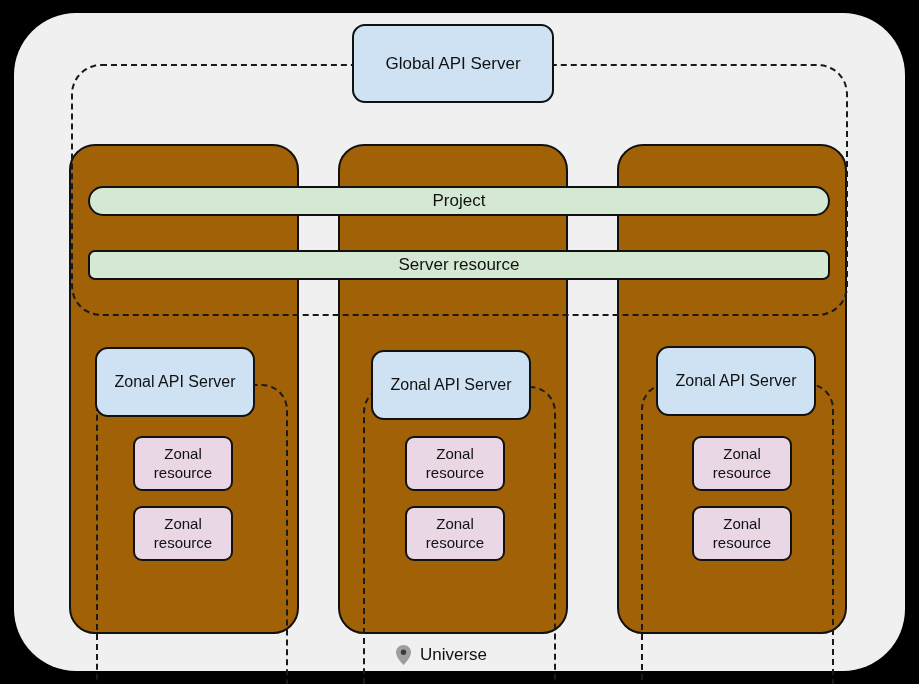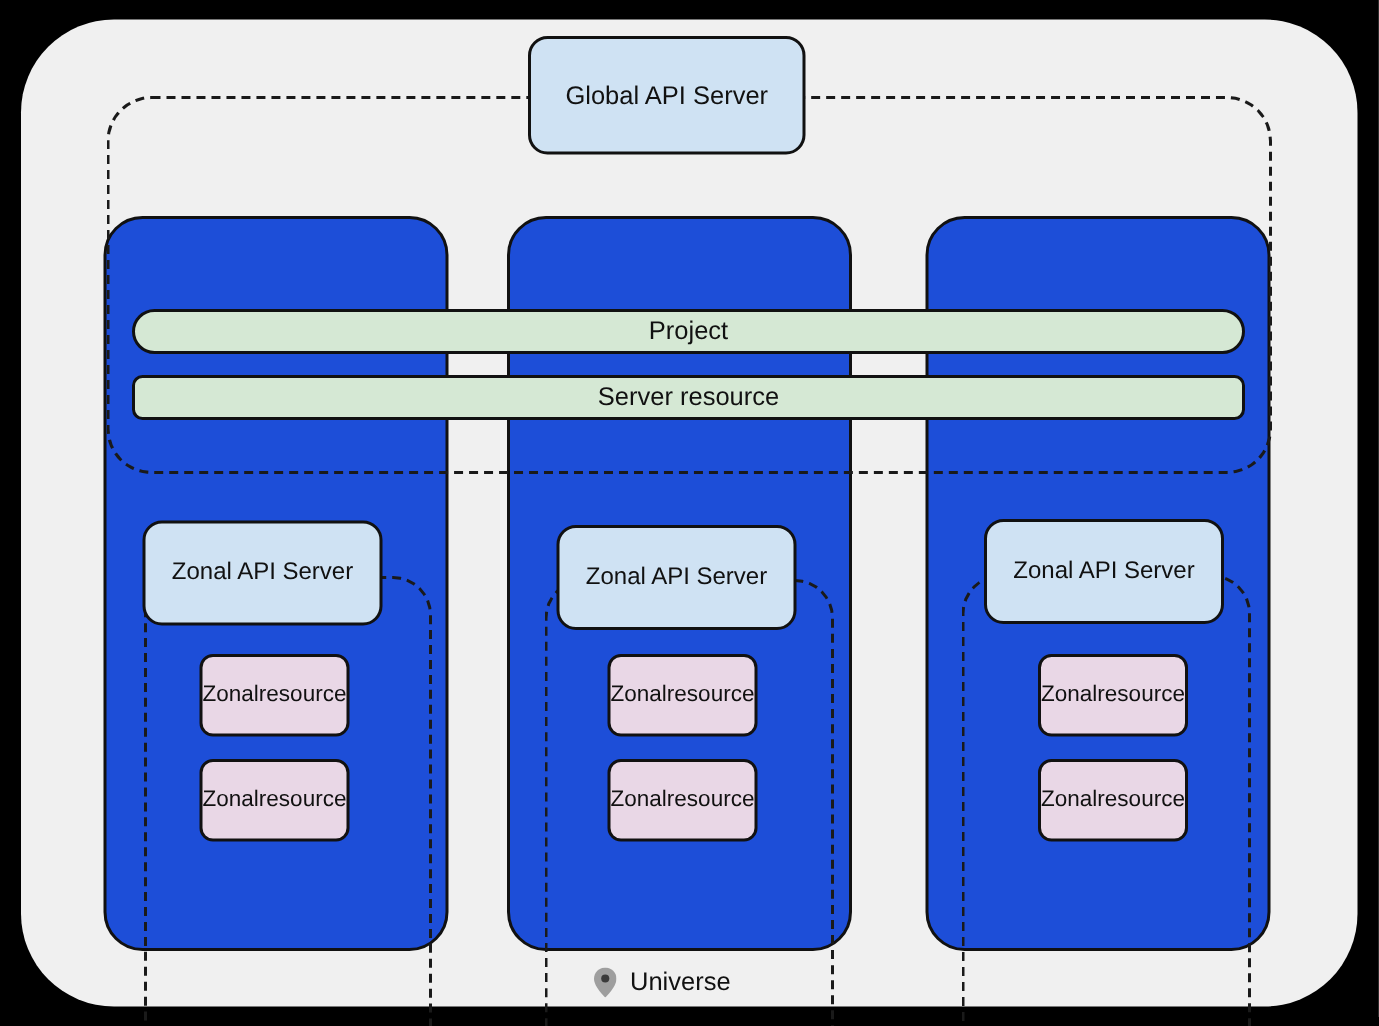--- a/index.html
+++ b/index.html
@@ -46,21 +46,21 @@
     background: transparent;
     z-index: 4;
   }
 
   
   .zone {
     position: absolute;
     top: 144px;
     width: 230px;
     height: 490px;
-    background: #1d4ed8;
+    background: #a16207;
     border: 2px solid #111111;
     border-radius: 26px;
     box-sizing: border-box;
     z-index: 2;
   }
   .zone-a { left: 69px; }
   .zone-b { left: 338px; }
   .zone-c { left: 617px; }
 
   
@@ -77,21 +77,21 @@
   }
   .zone-a .zone-inner { left: 25px; top: 238px; width: 192px; height: 342px; }
   .zone-b .zone-inner { left: 23px; top: 240px; width: 193px; height: 340px; }
   .zone-c .zone-inner { left: 22px; top: 237px; width: 193px; height: 343px; }
 
   
   .global-api {
     position: absolute;
     left: 352px;
     top: 24px;
-    width: 185px;
+    width: 202px;
     height: 79px;
     background: #cfe2f3;
     border: 2px solid #111111;
     border-radius: 13px;
     box-sizing: border-box;
     display: flex;
     align-items: center;
     justify-content: center;
     font-size: 17px;
     color: #111111;
@@ -108,21 +108,21 @@
     border: 2px solid #111111;
     border-radius: 7px;
     box-sizing: border-box;
     display: flex;
     align-items: center;
     justify-content: center;
     font-size: 17px;
     color: #111111;
     z-index: 5;
   }
-  .bar-project { top: 206px; border-radius: 15px; }
+  .bar-project { top: 186px; border-radius: 15px; }
   .bar-global-resource { top: 250px; }
 
   
   .zonal-api {
     position: absolute;
     background: #cfe2f3;
     border: 2px solid #111111;
     border-radius: 13px;
     box-sizing: border-box;
     display: flex;
@@ -141,21 +141,21 @@
   
   .zonal-res {
     position: absolute;
     width: 100px;
     height: 55px;
     background: #e9d7e6;
     border: 2px solid #111111;
     border-radius: 9px;
     box-sizing: border-box;
     display: flex;
-    flex-direction: row;
+    flex-direction: column;
     align-items: center;
     justify-content: center;
     font-size: 15px;
     color: #111111;
     line-height: 1.25;
     z-index: 5;
   }
   .zone-a .res-1 { left: 62px; top: 290px; }
   .zone-a .res-2 { left: 62px; top: 360px; }
   .zone-b .res-1 { left: 65px; top: 290px; }

